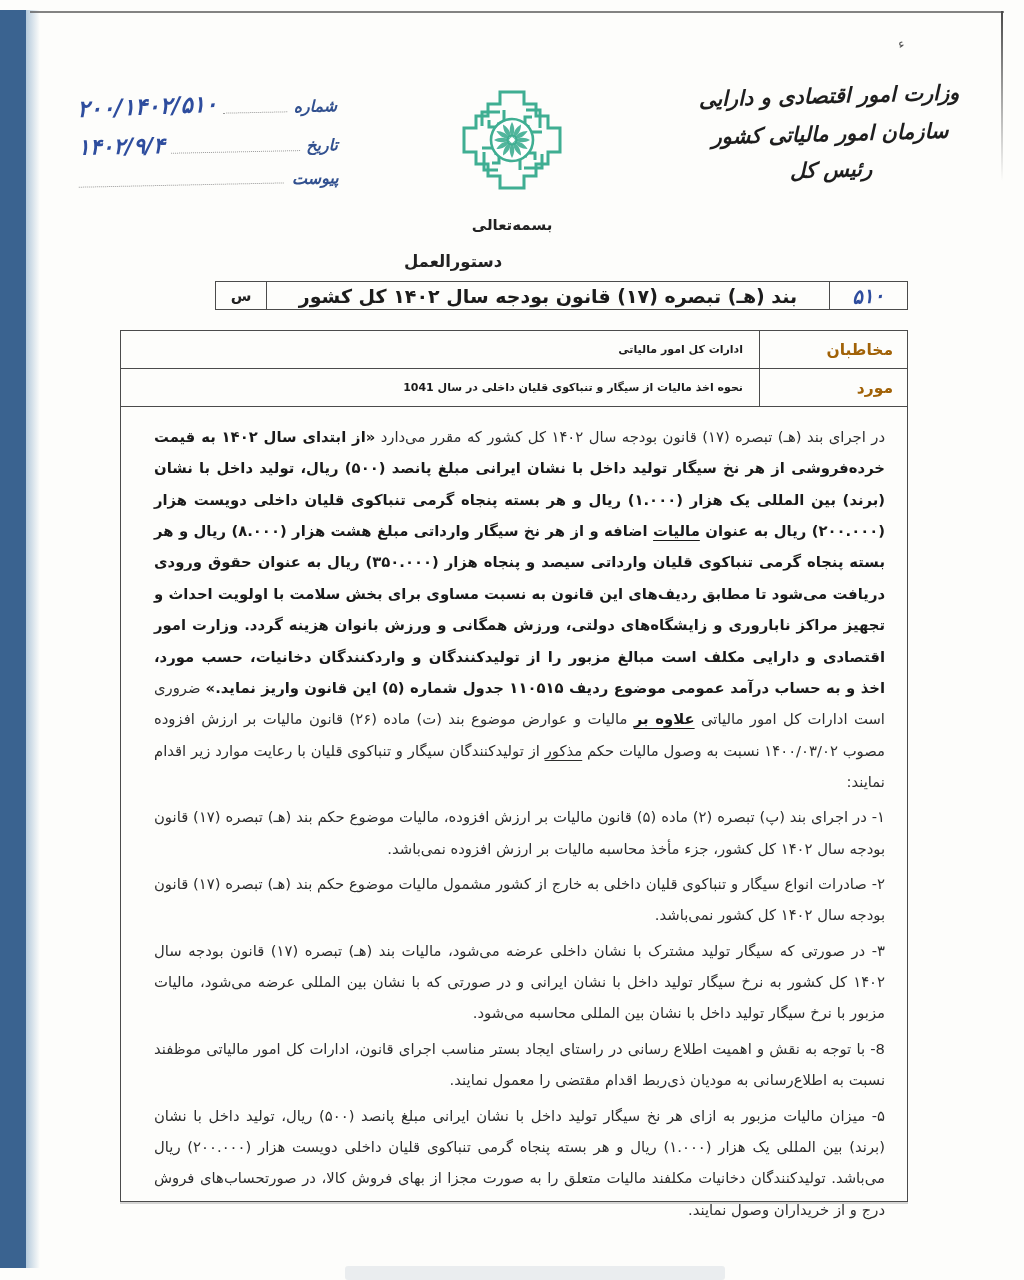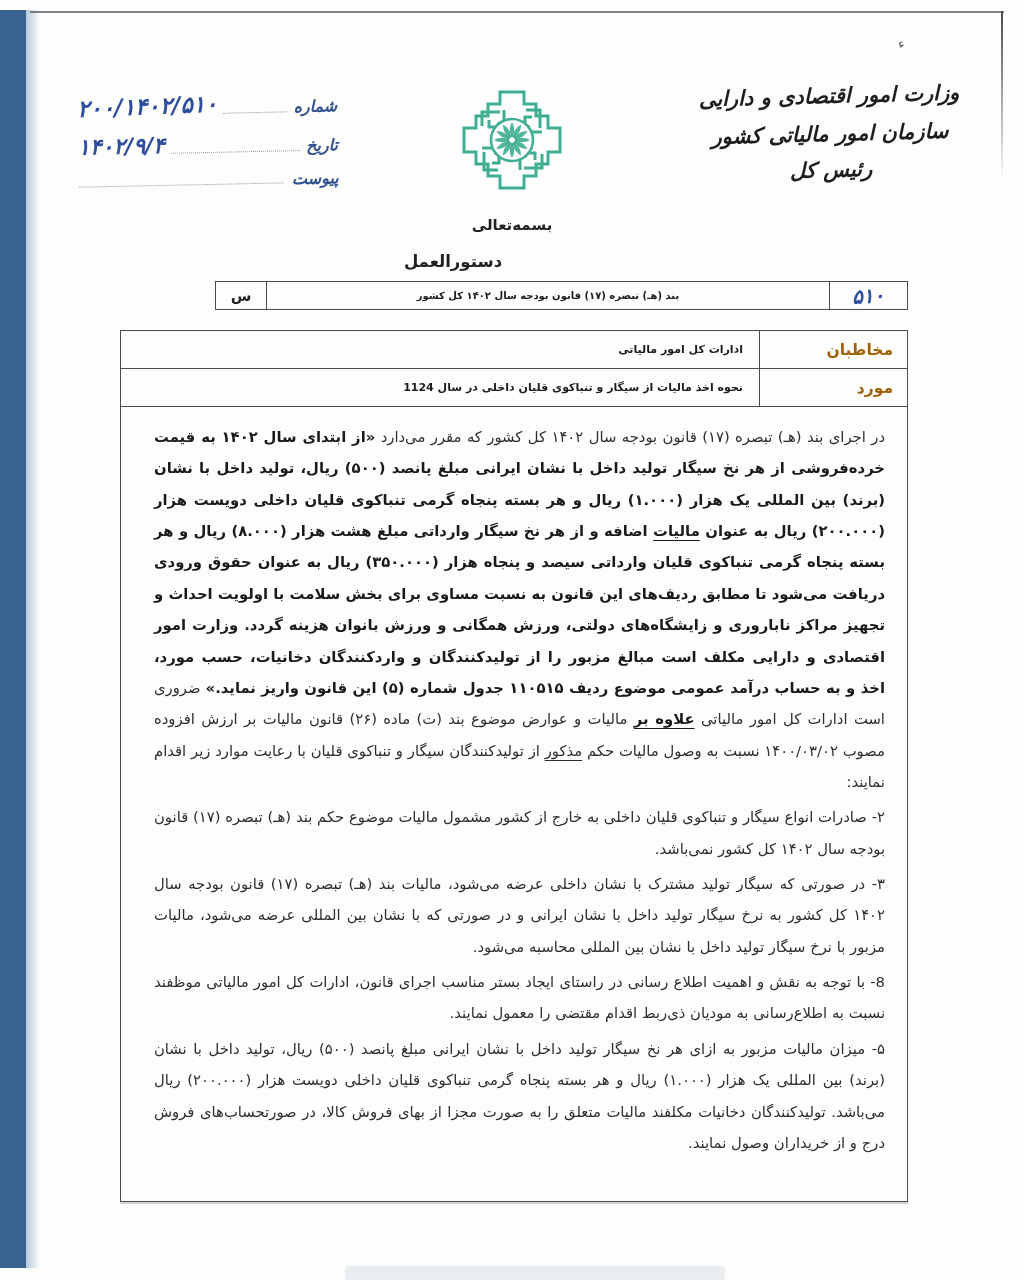--- a/index.html
+++ b/index.html
@@ -41,21 +41,21 @@
   .doctype{position:absolute;left:0;top:252px;width:906px;text-align:center;
         font-size:16.5px;font-weight:700;color:#222;}
 
   
   .class-row{position:absolute;left:215px;top:281px;width:693px;height:29px;
         display:flex;direction:rtl;border:1.6px solid #4b4b4b;background:#fdfdfb;box-sizing:border-box;}
   .class-row>div{box-sizing:border-box;display:flex;align-items:center;justify-content:center;}
   .class-row>div:not(:last-child){border-left:1.6px solid #4b4b4b;}
   .class-num{width:78px;font-size:20px;}
   .class-num .hand{transform:rotate(-4deg);display:inline-block;letter-spacing:3px;}
-  .class-title{flex:1;font-size:10px;font-weight:700;color:#1c1c1c;}
+  .class-title{flex:1;font-size:19px;font-weight:700;color:#1c1c1c;}
   .class-letter{width:50px;font-size:15px;font-weight:700;color:#222;}
 
   
   .main-box{position:absolute;left:120px;top:330px;width:788px;height:872px;
         border:1.7px solid #4b4b4b;box-sizing:border-box;direction:rtl;background:#fdfdfb;
         box-shadow:0 2px 0 rgba(90,90,90,.25);}
   .info-row{display:flex;direction:rtl;height:38px;border-bottom:1.6px solid #4b4b4b;box-sizing:border-box;}
   .label-cell{width:148px;box-sizing:border-box;border-left:1.6px solid #4b4b4b;
         display:flex;align-items:center;justify-content:flex-start;padding-right:14px;
         font-size:15.5px;font-weight:700;color:#a16207;}
@@ -144,25 +144,26 @@
     <div class="class-letter">س</div>
   </div>
 
   <div class="main-box">
     <div class="info-row">
       <div class="label-cell">مخاطبان</div>
       <div class="value-cell">ادارات کل امور مالیاتی</div>
     </div>
     <div class="info-row">
       <div class="label-cell">مورد</div>
-      <div class="value-cell">نحوه اخذ مالیات از سیگار و تنباکوی قلیان داخلی در سال 1124</div>
+      <div class="value-cell">نحوه اخذ مالیات از سیگار و تنباکوی قلیان داخلی در سال 1041</div>
     </div>
     <div class="body-cell">
       <p class="intro"><span>در اجرای بند (هـ) تبصره (۱۷) قانون بودجه سال ۱۴۰۲ کل کشور که مقرر می‌دارد </span><span class="b">«از ابتدای سال ۱۴۰۲ به قیمت خرده‌فروشی از هر نخ سیگار تولید داخل با نشان ایرانی مبلغ پانصد (۵۰۰) ریال، تولید داخل با نشان (برند) بین المللی یک هزار (۱.۰۰۰) ریال و هر بسته پنجاه گرمی تنباکوی قلیان داخلی دویست هزار (۲۰۰.۰۰۰) ریال به عنوان </span><span class="b u">مالیات</span><span class="b"> اضافه و از هر نخ سیگار وارداتی مبلغ هشت هزار (۸.۰۰۰) ریال و هر بسته پنجاه گرمی تنباکوی قلیان وارداتی سیصد و پنجاه هزار (۳۵۰.۰۰۰) ریال به عنوان حقوق ورودی دریافت می‌شود تا مطابق ردیف‌های این قانون به نسبت مساوی برای بخش سلامت با اولویت احداث و تجهیز مراکز ناباروری و زایشگاه‌های دولتی، ورزش همگانی و ورزش بانوان هزینه گردد. وزارت امور اقتصادی و دارایی مکلف است مبالغ مزبور را از تولیدکنندگان و واردکنندگان دخانیات، حسب مورد، اخذ و به حساب درآمد عمومی موضوع ردیف ۱۱۰۵۱۵ جدول شماره (۵) این قانون واریز نماید.»</span><span> ضروری است ادارات کل امور مالیاتی </span><span class="b u">علاوه بر</span><span> مالیات و عوارض موضوع بند (ت) ماده (۲۶) قانون مالیات بر ارزش افزوده مصوب ۱۴۰۰/۰۳/۰۲ نسبت به وصول مالیات حکم </span><span class="u">مذکور</span><span> از تولیدکنندگان سیگار و تنباکوی قلیان با رعایت موارد زیر اقدام نمایند:</span></p>
       <div>
+          <p class="item">۱- در اجرای بند (پ) تبصره (۲) ماده (۵) قانون مالیات بر ارزش افزوده، مالیات موضوع حکم بند (هـ) تبصره (۱۷) قانون بودجه سال ۱۴۰۲ کل کشور، جزء مأخذ محاسبه مالیات بر ارزش افزوده نمی‌باشد.</p>
           <p class="item">۲- صادرات انواع سیگار و تنباکوی قلیان داخلی به خارج از کشور مشمول مالیات موضوع حکم بند (هـ) تبصره (۱۷) قانون بودجه سال ۱۴۰۲ کل کشور نمی‌باشد.</p>
           <p class="item">۳- در صورتی که سیگار تولید مشترک با نشان داخلی عرضه می‌شود، مالیات بند (هـ) تبصره (۱۷) قانون بودجه سال ۱۴۰۲ کل کشور به نرخ سیگار تولید داخل با نشان ایرانی و در صورتی که با نشان بین المللی عرضه می‌شود، مالیات مزبور با نرخ سیگار تولید داخل با نشان بین المللی محاسبه می‌شود.</p>
           <p class="item">8- با توجه به نقش و اهمیت اطلاع رسانی در راستای ایجاد بستر مناسب اجرای قانون، ادارات کل امور مالیاتی موظفند نسبت به اطلاع‌رسانی به مودیان ذی‌ربط اقدام مقتضی را معمول نمایند.</p>
           <p class="item">۵- میزان مالیات مزبور به ازای هر نخ سیگار تولید داخل با نشان ایرانی مبلغ پانصد (۵۰۰) ریال، تولید داخل با نشان (برند) بین المللی یک هزار (۱.۰۰۰) ریال و هر بسته پنجاه گرمی تنباکوی قلیان داخلی دویست هزار (۲۰۰.۰۰۰) ریال می‌باشد. تولیدکنندگان دخانیات مکلفند مالیات متعلق را به صورت مجزا از بهای فروش کالا، در صورتحساب‌های فروش درج و از خریداران وصول نمایند.</p>
         </div>
     </div>
   </div>
 
 </div>
 

